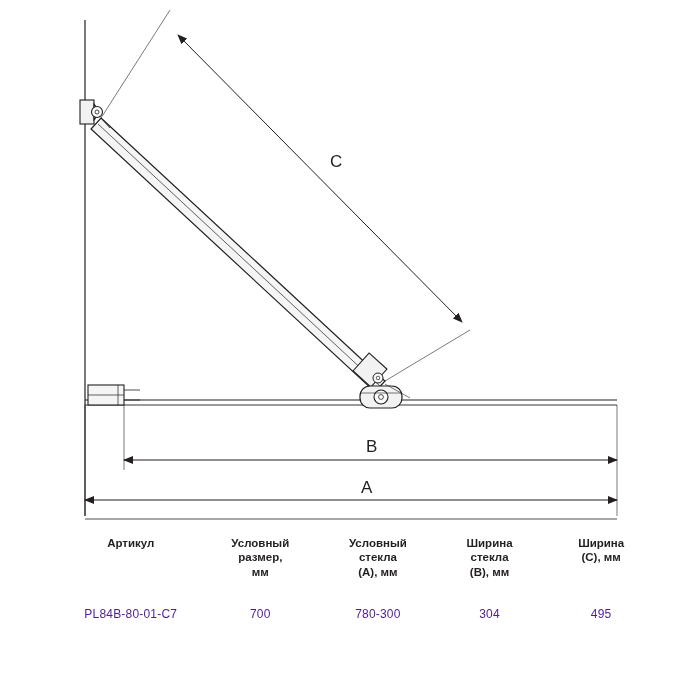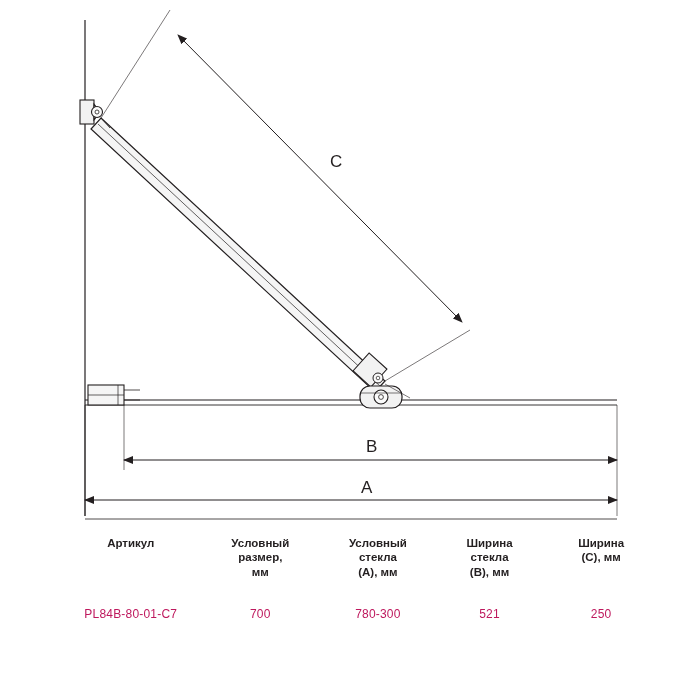--- a/index.html
+++ b/index.html
@@ -49,21 +49,21 @@
     font-size: 11.5px;
     font-weight: bold;
     color: #231f20;
     padding: 0 2px 0 2px;
     text-align: center;
     vertical-align: top;
     line-height: 1.25;
   }
   .tbl td {
     font-size: 12px;
-    color: #be185d;
+    color: #4c1d95;
     padding: 28px 2px 0 2px;
     text-align: center;
     vertical-align: top;
     letter-spacing: 0.2px;
   }
   .col-art { width: 23%; }
   .col-size { width: 19%; }
   .col-mount { width: 19%; }
   .col-glass { width: 17%; }
   .col-width { width: 19%; }
@@ -184,20 +184,20 @@
             <div>Ширина</div>
             <div>(C), мм</div>
           </th>
         </tr>
       </thead>
       <tbody>
         <tr>
           <td>PL84B-80-01-C7</td>
           <td>700</td>
           <td>780-300</td>
-          <td>521</td>
-          <td>250</td>
+          <td>304</td>
+          <td>495</td>
         </tr>
       </tbody>
     </table>
   </div>
 
 </div>
 
 </body></html>

